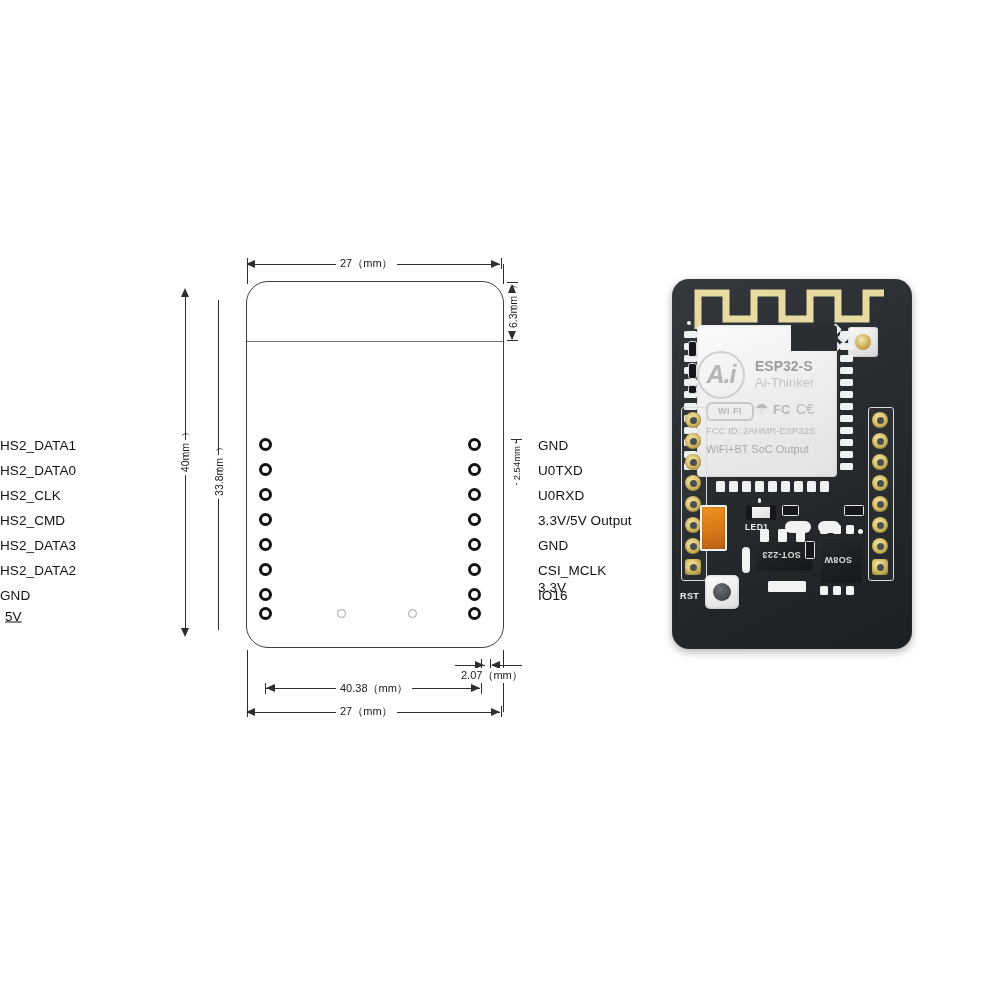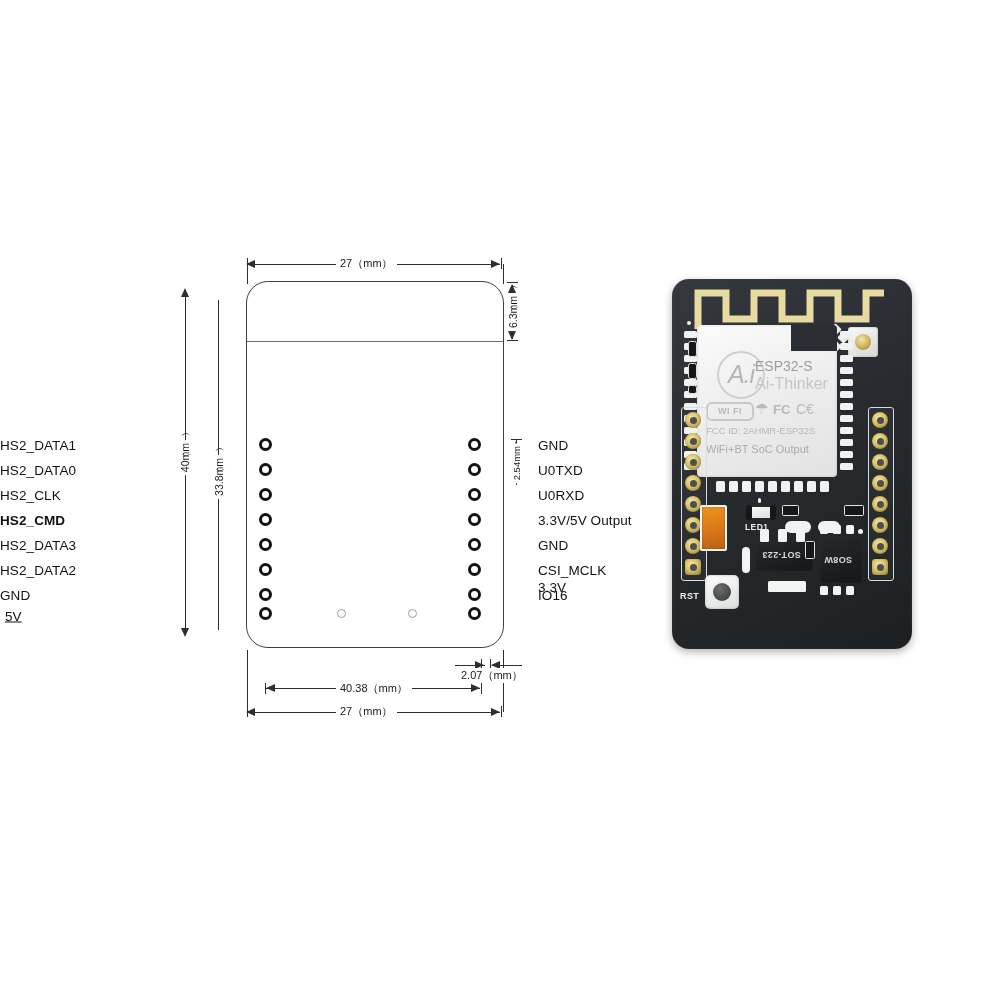--- a/index.html
+++ b/index.html
@@ -184,29 +184,29 @@
     background: #2a2d31;
   }
   .mod-txt {
     position: absolute;
     color: #b9bbbc;
     font-family: "Liberation Sans", sans-serif;
     white-space: nowrap;
   }
   .ai-logo {
     position: absolute;
-    left: 20px;
+    left: 0;
     top: 26px;
     width: 44px;
     height: 44px;
     border: 2px solid #cdcfd0;
     border-radius: 50%;
     color: #b4b6b7;
     font-size: 25px;
-    font-weight: normal;
+    font-weight: bold;
     font-style: italic;
     line-height: 42px;
     text-align: center;
     letter-spacing: -1px;
   }
   .wifi-badge {
     position: absolute;
     border: 2px solid #c6c8c9;
     border-radius: 6px;
     color: #b7b9ba;
@@ -416,21 +416,21 @@
     <div class="pad" style="left:468px; top:563px;"></div>
     <div class="pad" style="left:468px; top:588px;"></div>
     <div class="pad" style="left:468px; top:607px;"></div>
 
     <div class="mhole" style="left:337px; top:609px;"></div>
     <div class="mhole" style="left:408px; top:609px;"></div>
 
     <div class="pinlabel left" style="left:0; top:445px; width:152px;">HS2_DATA1</div>
     <div class="pinlabel left" style="left:0; top:470px; width:152px;">HS2_DATA0</div>
     <div class="pinlabel left" style="left:0; top:495px; width:152px;">HS2_CLK</div>
-    <div class="pinlabel left" style="left:0; top:520px; width:152px;font-weight:bold;">HS2_CMD</div>
+    <div class="pinlabel left" style="left:0; top:520px; width:152px;">HS2_CMD</div>
     <div class="pinlabel left" style="left:0; top:545px; width:152px;">HS2_DATA3</div>
     <div class="pinlabel left" style="left:0; top:570px; width:152px;">HS2_DATA2</div>
     <div class="pinlabel left" style="left:0; top:595px; width:152px;">GND</div>
     <div class="pinlabel left" style="left:5px; top:616px; width:152px;text-decoration:underline;">5V</div>
 
     <div class="pinlabel right" style="left:538px; top:445px;">GND</div>
     <div class="pinlabel right" style="left:538px; top:470px;">U0TXD</div>
     <div class="pinlabel right" style="left:538px; top:495px;">U0RXD</div>
     <div class="pinlabel right" style="left:538px; top:520px;">3.3V/5V Output</div>
     <div class="pinlabel right" style="left:538px; top:545px;">GND</div>
@@ -455,22 +455,22 @@
       <i style="left:17px; top:4px;"></i>
     </div>
     <div class="ufl">
       <div class="ufl-center"></div>
     </div>
     <div class="blk" style="left:15px; top:42px; width:4px; height:4px; border-radius:50%; background:#f2f3f3;"></div>
 
     <div class="shield">
       <div class="shield-notch"></div>
       <div class="ai-logo">A.i</div>
-      <div class="mod-txt" style="left:58px; top:33px; font-size:14px; font-weight:normal; color:#9b9d9e;">ESP32-S</div>
-      <div class="mod-txt" style="left:58px; top:50px; font-size:16px; color:#c3c5c6;">Ai-Thinker</div>
+      <div class="mod-txt" style="left:58px; top:33px; font-size:14px; font-weight:bold; color:#9b9d9e;">ESP32-S</div>
+      <div class="mod-txt" style="left:58px; top:50px; font-size:13px; color:#c3c5c6;">Ai-Thinker</div>
       <div class="wifi-badge" style="left:9px; top:77px; width:44px; height:15px; line-height:15px;">WI FI</div>
       <span class="mod-txt" style="left:58px; top:75px; font-size:15px; color:#b7b9ba;">☂</span>
       <span class="mod-txt" style="left:76px; top:77px; font-size:13px; font-weight:bold; color:#b7b9ba;">FC</span>
       <span class="mod-txt" style="left:99px; top:76px; font-size:14px; color:#b7b9ba;">C€</span>
       <div class="mod-txt" style="left:9px; top:100px; font-size:9.5px; color:#b4b6b7;">FCC  ID: 2AHMR-ESP32S</div>
       <div class="mod-txt" style="left:9px; top:118px; font-size:11px; color:#a9abac;">WiFi+BT SoC Output</div>
     </div>
 
     <div class="castel" style="left:12px; top:52px; width:13px; height:7px;"></div>
     <div class="castel" style="left:12px; top:64px; width:13px; height:7px;"></div>

